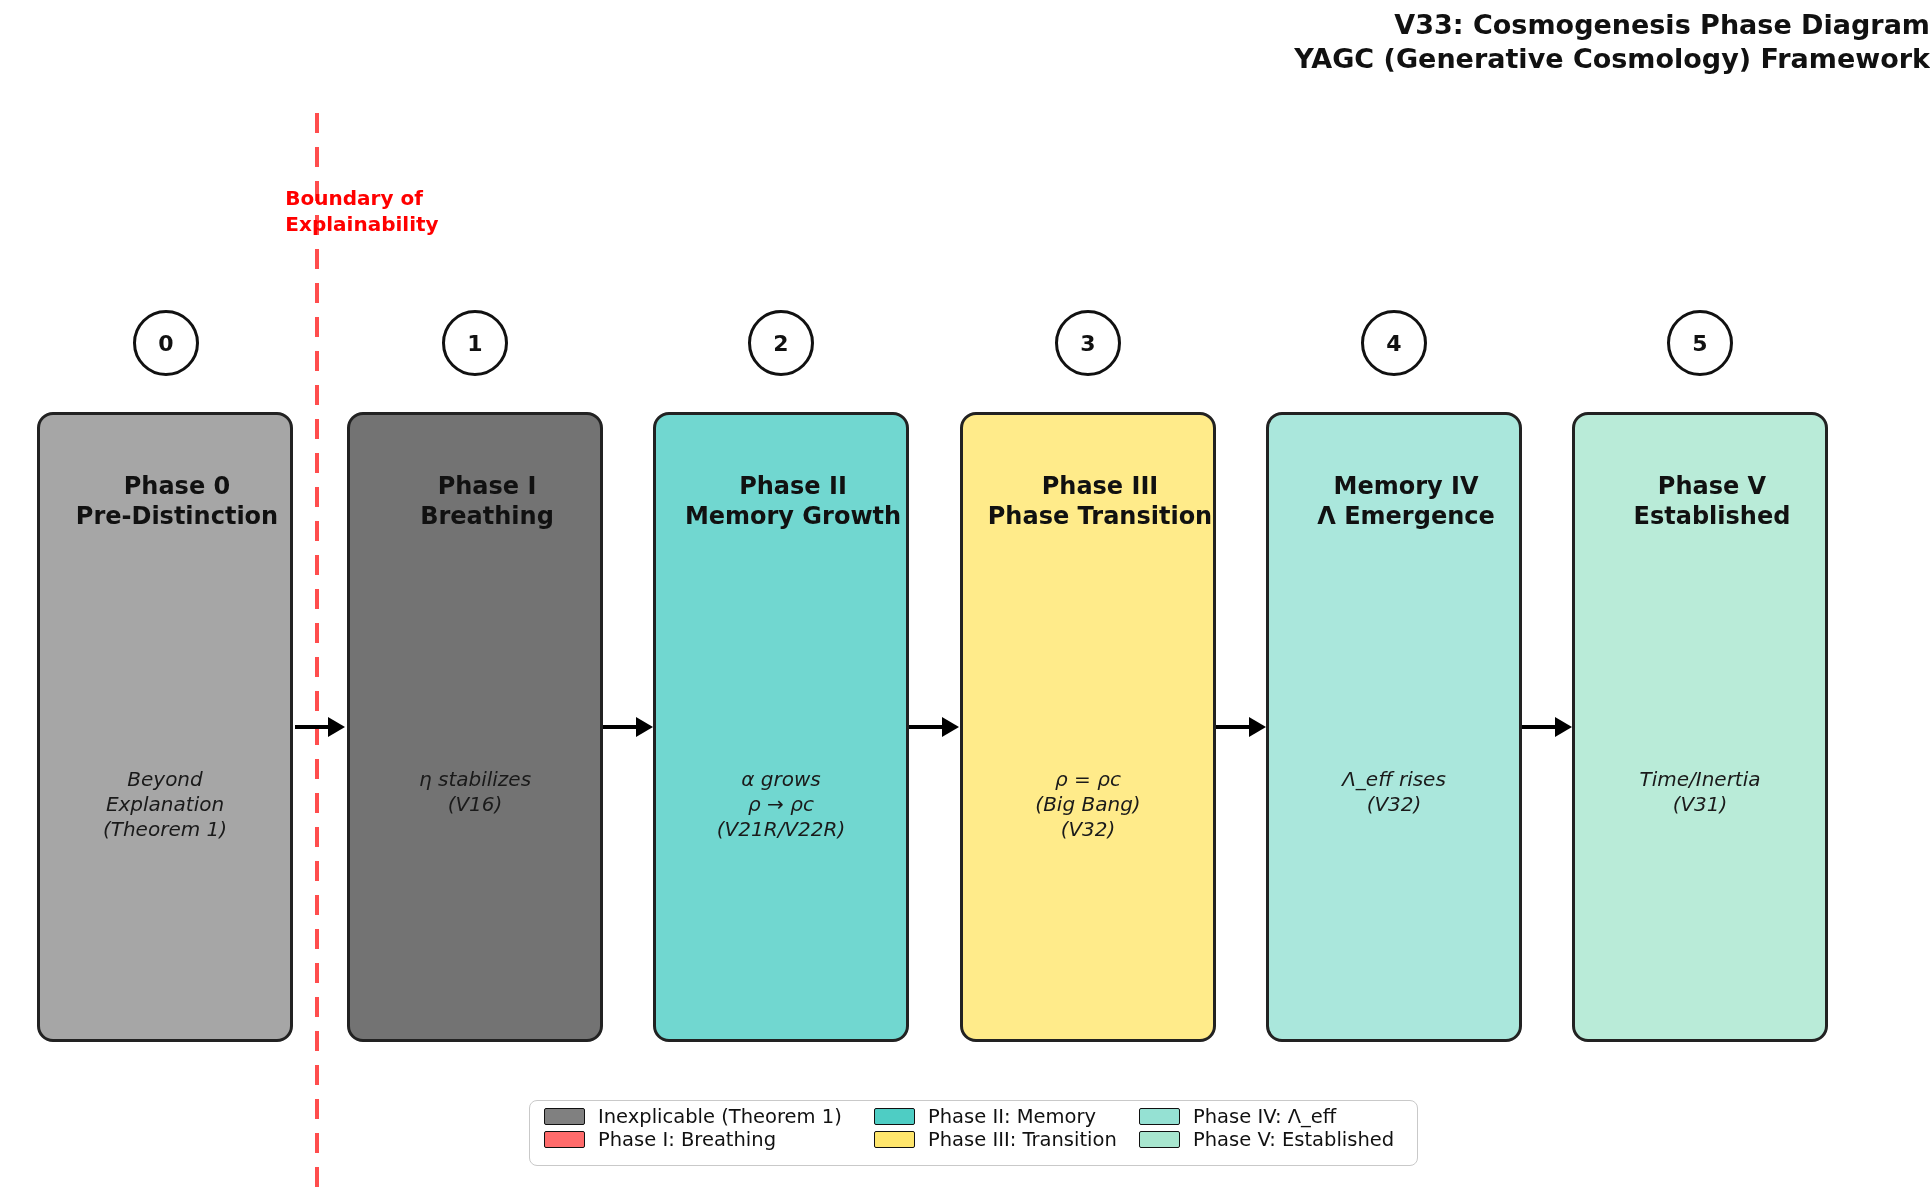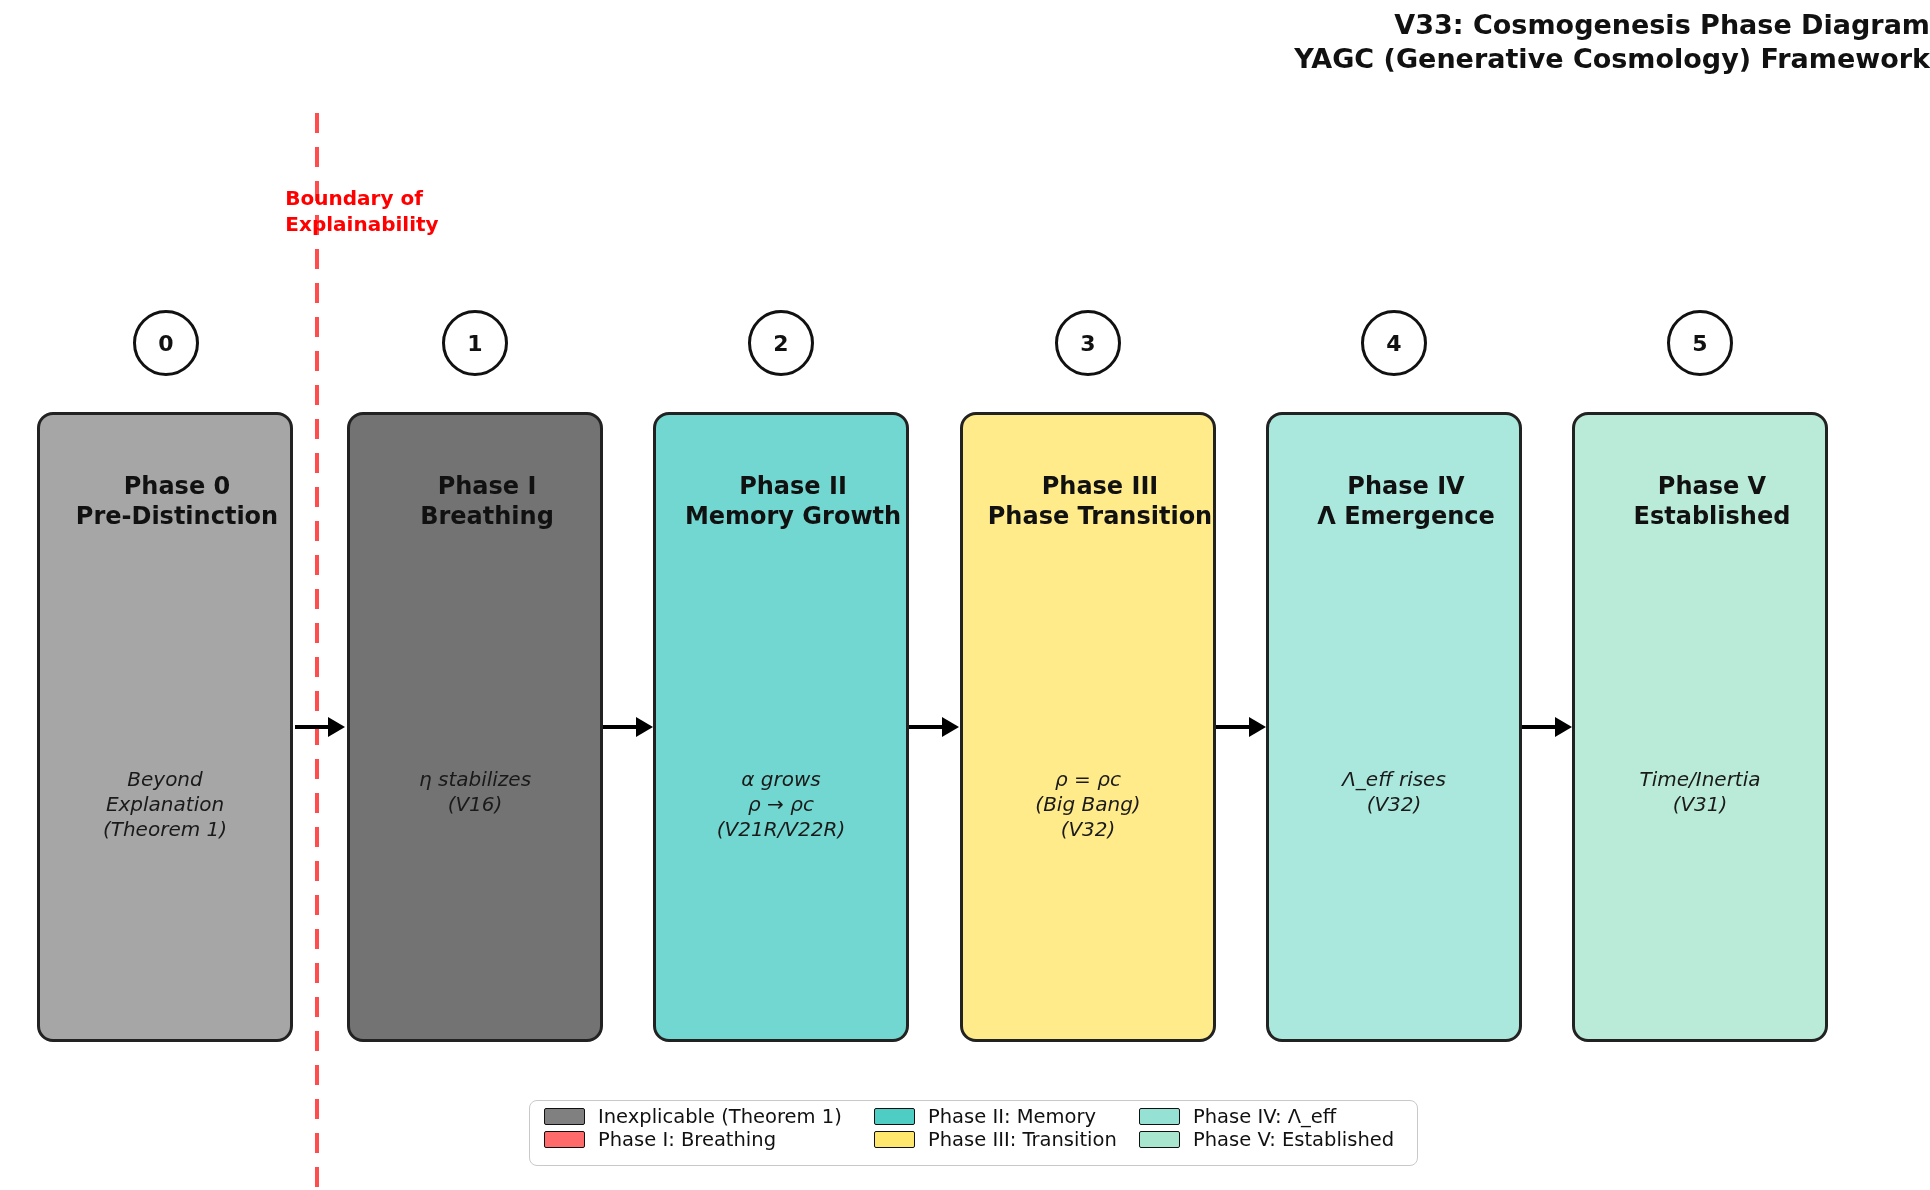--- a/index.html
+++ b/index.html
@@ -111,21 +111,21 @@
     </div>
     <div class="phase-sub">
       <span>ρ = ρc</span>
       <span>(Big Bang)</span>
       <span>(V32)</span>
     </div>
   </div>
 
   <div class="phase-box" style="left: 1266px; background-color: rgb(170, 231, 220);">
     <div class="phase-title">
-      <span>Phase IV</span>
+      <span>Memory IV</span>
       <span>Λ Emergence</span>
     </div>
     <div class="phase-sub">
       <span>Λ_eff rises</span>
       <span>(V32)</span>
       <span></span>
     </div>
   </div>
 
   <div class="phase-box" style="left: 1572px; background-color: rgb(185, 235, 216); text-decoration: underline;">

